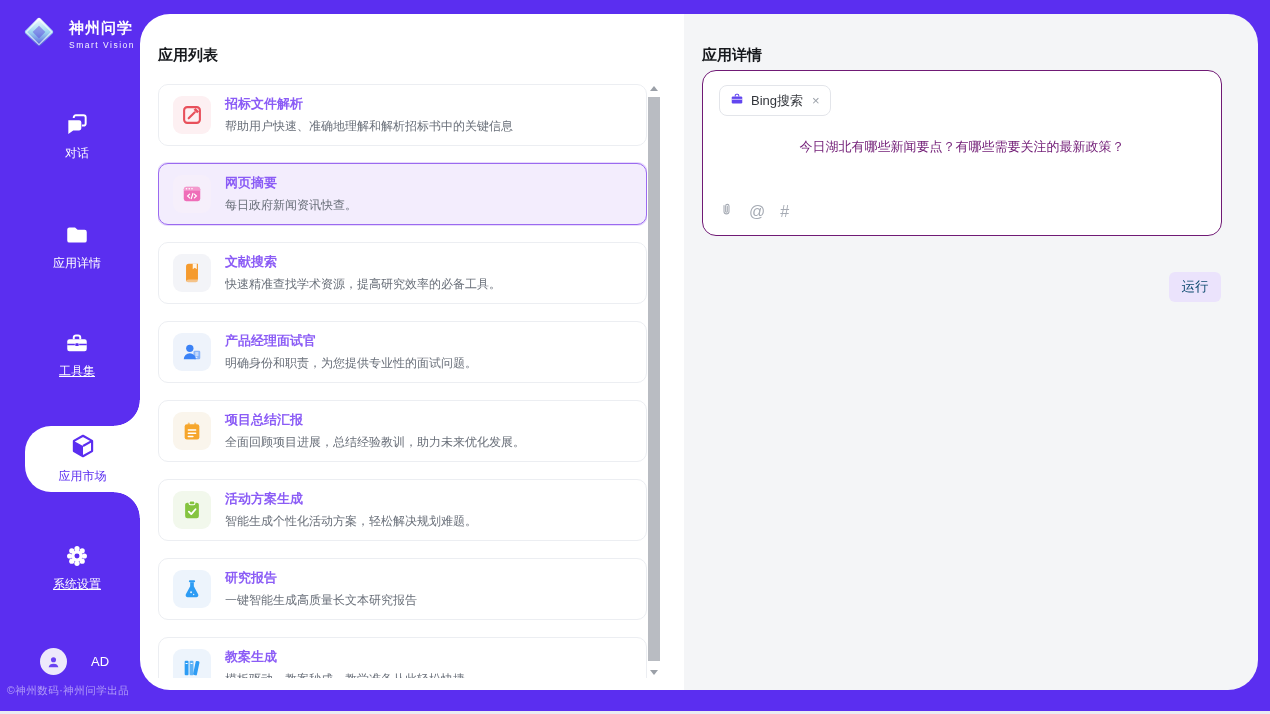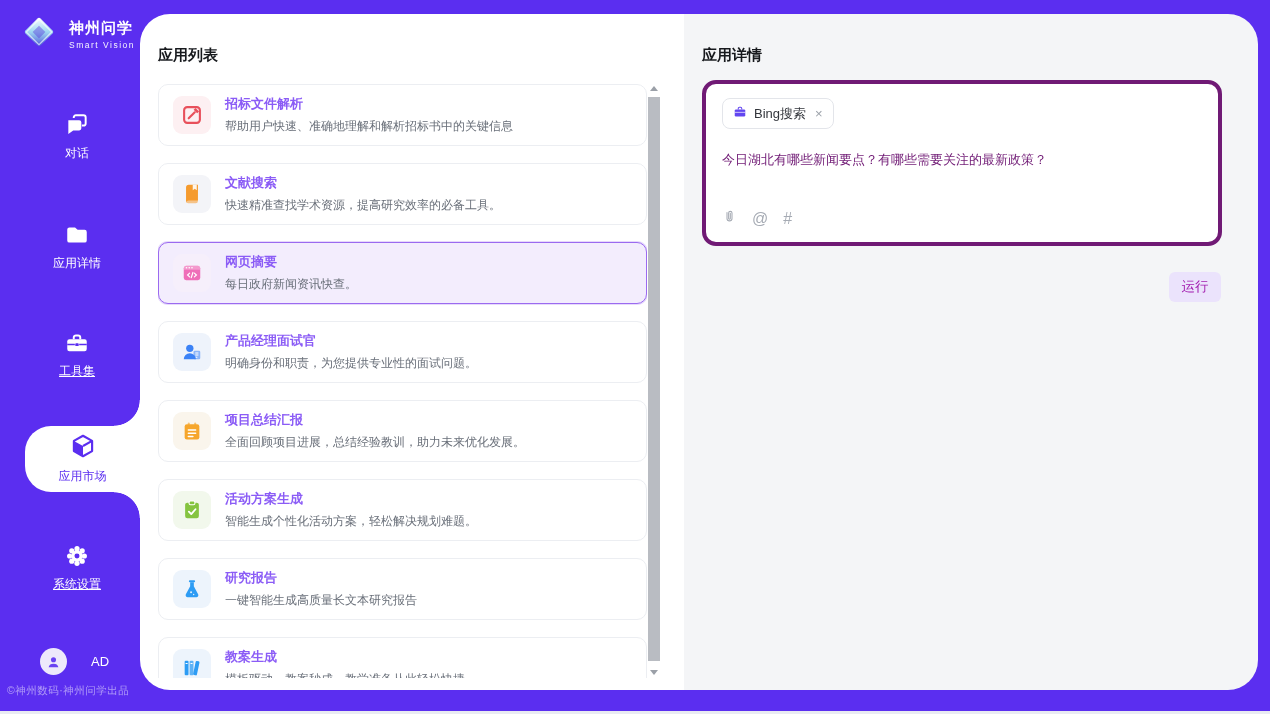--- a/index.html
+++ b/index.html
@@ -67,37 +67,37 @@
   .scrollbar { position:absolute; right:24px; top:68px; width:12px; height:596px; }
   .sb-btn { position:absolute; left:0; width:12px; height:12px; display:flex; align-items:center; justify-content:center; cursor:pointer; }
   .sb-up { top:0; } .sb-down { bottom:0; }
   .tri-up   { width:0; height:0; border-left:4px solid transparent; border-right:4px solid transparent; border-bottom:5px solid #9ba0a8; }
   .tri-down { width:0; height:0; border-left:4px solid transparent; border-right:4px solid transparent; border-top:5px solid #9ba0a8; }
   .sb-thumb { position:absolute; left:0; top:15px; width:12px; height:564px; background:#b9bcc2; cursor:pointer; }
 
   
   .detail-panel { position:relative; flex:1; background:#f4f5f7; }
   .prompt-card {
-    position:absolute; left:18px; top:66px; width:520px; height:166px;
-    background:#fff; border:4px solid #701a75; border-radius:14px;
+    position:absolute; left:18px; top:56px; width:520px; height:166px;
+    background:#fff; border:1px solid #701a75; border-radius:14px;text-align:center;
   }
   .tool-tag {
     position:absolute; left:16px; top:14px; height:31px;
     display:inline-flex; align-items:center; gap:7px; padding:0 10px;
     border:1px solid #e3e5ea; border-radius:8px; background:#fff; cursor:default;
   }
   .tool-tag .tag-label { font-size:13px; color:#32353b; }
   .tool-tag .tag-close { font-size:13px; color:#9ba1a9; cursor:pointer; padding-left:2px; }
   .query-text { position:absolute; left:16px; top:66px; right:16px; font-size:13px; color:#701a75; line-height:1.5; cursor:text; }
   .attach-row { position:absolute; left:16px; bottom:13px; display:flex; align-items:center; gap:15px; color:#a6abb4; }
   .attach-row .glyph { font-size:16px; line-height:1; cursor:pointer; color:#a6abb4; }
   .attach-row svg { cursor:pointer; }
   .run-btn {
     position:absolute; right:37px; top:258px; width:52px; height:30px;
-    background:#ebe3fc; color:#a21caf; font-size:13.5px;
+    background:#ebe3fc; color:#0c4a6e; font-size:13.5px;
     border:none; border-radius:6px; cursor:pointer;
     display:flex; align-items:center; justify-content:center;
     font-family:"Liberation Sans","DejaVu Sans",sans-serif;
   }
 </style>
 </head>
 <body>
 
 <div>
 
@@ -215,48 +215,48 @@
               <path d="M8.4 15.6 L15 9" stroke="#e8505b" stroke-width="2.3" stroke-linecap="round"></path>
               <path d="M13.8 6.4 l3.8 3.8 2.1-2.1 -3.8-3.8 z" fill="#e8505b"></path>
             </svg>
           </div>
           <div class="card-text">
             <div class="card-title">招标文件解析</div>
             <div class="card-desc">帮助用户快速、准确地理解和解析招标书中的关键信息</div>
           </div>
         </div>
 
-        <div class="card">
-          <div class="icon-box" style="background:#f3f4f8">
-            <svg width="22" height="22" viewBox="0 0 24 24">
-              <path d="M5.5 5 A3 3 0 0 1 8.5 2 H18.5 V19 H8.5 A3 3 0 0 0 5.5 22 Z" fill="#f59b2e"></path>
-              <rect x="5.5" y="17.2" width="13" height="4.8" rx="2.4" fill="#f59b2e" opacity=".55"></rect>
-              <path d="M12.8 2 h4.4 v6 l-2.2-1.8 -2.2 1.8 Z" fill="#fff" opacity=".9"></path>
-            </svg>
-          </div>
-          <div class="card-text">
-            <div class="card-title">文献搜索</div>
-            <div class="card-desc">快速精准查找学术资源，提高研究效率的必备工具。</div>
-          </div>
-        </div>
-
         <div class="card selected">
           <div class="icon-box" style="background:#f6effb">
             <svg width="22" height="22" viewBox="0 0 24 24">
               <rect x="3" y="4.2" width="18" height="15.6" rx="2.6" fill="#ef6db8"></rect>
               <rect x="3" y="4.2" width="18" height="4.2" fill="#fff" opacity=".3"></rect>
               <circle cx="6" cy="6.3" r=".9" fill="#fff"></circle>
                 <circle cx="9" cy="6.3" r=".9" fill="#fff"></circle>
                 <circle cx="12" cy="6.3" r=".9" fill="#fff"></circle>
               <path d="M9.4 12.2 l-2.2 2 2.2 2 M14.6 12.2 l2.2 2 -2.2 2 M13 11.4 l-1.8 5.6" stroke="#fff" stroke-width="1.3" fill="none" stroke-linecap="round"></path>
             </svg>
           </div>
           <div class="card-text">
             <div class="card-title">网页摘要</div>
             <div class="card-desc">每日政府新闻资讯快查。</div>
+          </div>
+        </div>
+
+        <div class="card">
+          <div class="icon-box" style="background:#f3f4f8">
+            <svg width="22" height="22" viewBox="0 0 24 24">
+              <path d="M5.5 5 A3 3 0 0 1 8.5 2 H18.5 V19 H8.5 A3 3 0 0 0 5.5 22 Z" fill="#f59b2e"></path>
+              <rect x="5.5" y="17.2" width="13" height="4.8" rx="2.4" fill="#f59b2e" opacity=".55"></rect>
+              <path d="M12.8 2 h4.4 v6 l-2.2-1.8 -2.2 1.8 Z" fill="#fff" opacity=".9"></path>
+            </svg>
+          </div>
+          <div class="card-text">
+            <div class="card-title">文献搜索</div>
+            <div class="card-desc">快速精准查找学术资源，提高研究效率的必备工具。</div>
           </div>
         </div>
 
         <div class="card">
           <div class="icon-box" style="background:#eef3fb">
             <svg width="22" height="22" viewBox="0 0 24 24">
               <rect x="13.6" y="10.6" width="7.4" height="9.4" rx="1.5" fill="#3b82f6" opacity=".55"></rect>
               <path d="M15.6 13 h3.4 M15.6 15.4 h3.4 M15.6 17.8 h2.2" stroke="#fff" stroke-width="1.1"></path>
               <circle cx="9.6" cy="8" r="4" fill="#3b82f6"></circle>
               <path d="M3 20 a6.6 6.6 0 0 1 13.2 0 Z" fill="#3b82f6"></path>

